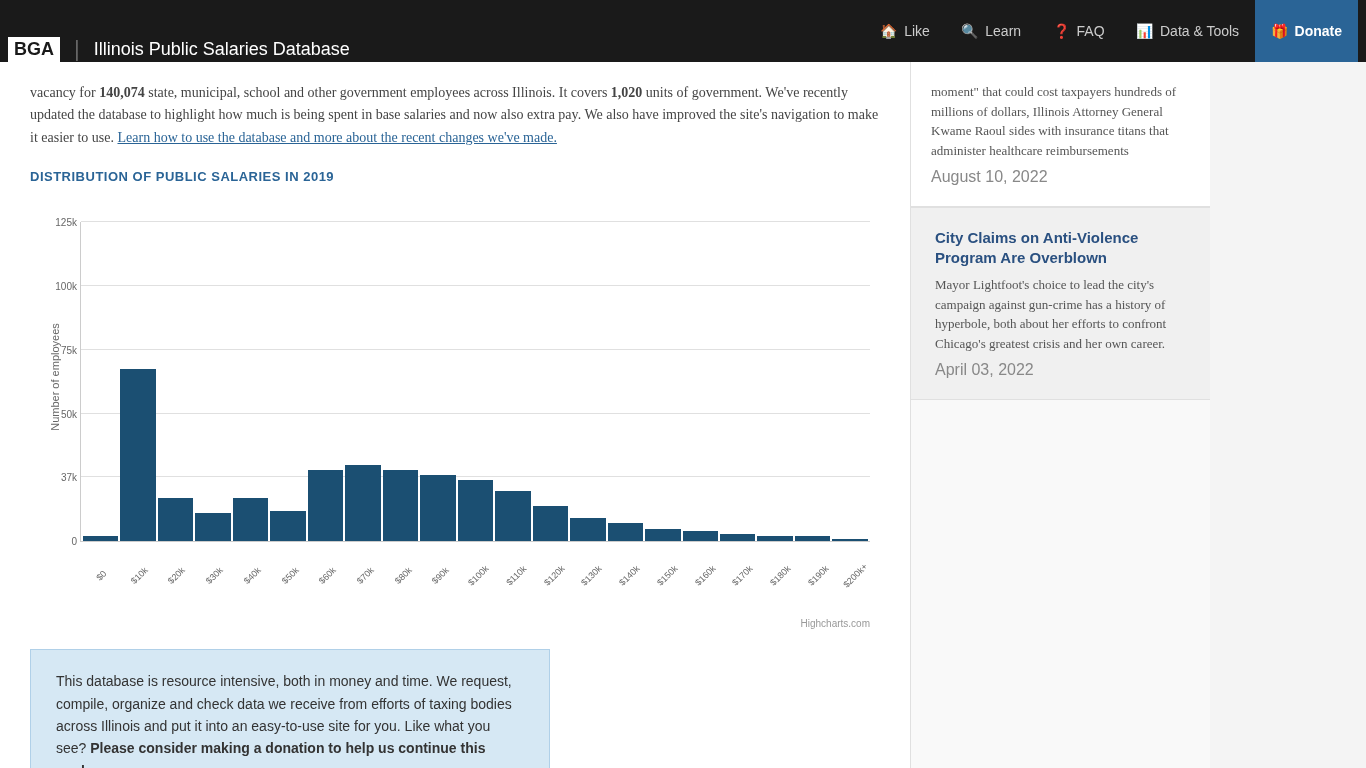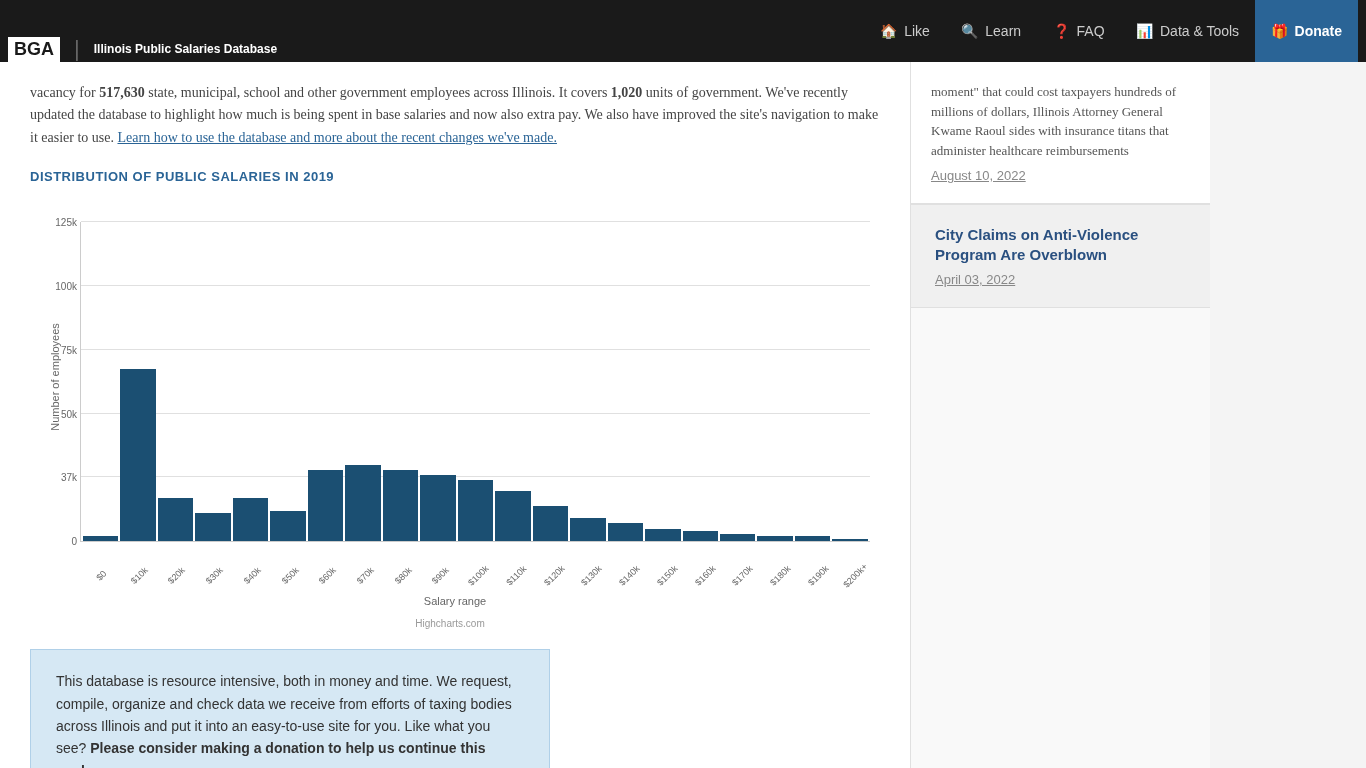--- a/index.html
+++ b/index.html
@@ -37,22 +37,22 @@
     }
     .navbar-divider {
       color: #666;
       margin: 0 4px;
       font-size: 22px;
       font-weight: 100;
     }
     .navbar-title {
       color: #fff;
       font-family: Arial, sans-serif;
-      font-size: 12px;
-      font-weight: bold;
+      font-size: 18px;
+      font-weight: normal;
     }
     .navbar-nav {
       margin-left: auto;
       display: flex;
       align-items: center;
       gap: 0;
     }
     .nav-item {
       color: #ccc;
       text-decoration: none;
@@ -198,21 +198,21 @@
       position: absolute;
       bottom: 5px;
       left: 0;
       right: 0;
       text-align: center;
       font-size: 11px;
       color: #666;
       font-family: Arial, sans-serif;
     }
     .highcharts-credit {
-      text-align: center;
+      text-align: right;
       font-size: 10px;
       color: #999;
       font-family: Arial, sans-serif;
       margin-bottom: 20px;
       padding-right: 10px;
     }
 
     
     .donation-box {
       background: #d6e8f4;
@@ -241,24 +241,23 @@
       line-height: 1.3;
       cursor: pointer;
     }
     .sidebar-article p {
       font-size: 13px;
       color: #555;
       line-height: 1.5;
       margin-bottom: 8px;
     }
     .sidebar-article .date {
-      font-size: 13px;
+      font-size: 16px;
       color: #888;
       font-family: Arial, sans-serif;
-      text-decoration: underline;
     }
     .sidebar-article-bottom {
       background: #f0f0f0;
       padding-left: 24px;
     }
   </style>
 </head>
 <body>
 
 <nav class="navbar">
@@ -288,21 +287,21 @@
       <span class="nav-icon">🎁</span>
       <span>Donate</span>
     </a>
   </nav>
 </nav>
 
 <div class="page-wrapper">
 
   <main class="main-content">
     <p class="intro-text">
-      vacancy for <strong>517,630</strong> state, municipal, school and other government employees across Illinois. It covers <strong>1,020</strong> units of government. We've recently updated the database to highlight how much is being spent in base salaries and now also extra pay. We also have improved the site's navigation to make it easier to use.
+      vacancy for <strong>140,074</strong> state, municipal, school and other government employees across Illinois. It covers <strong>1,020</strong> units of government. We've recently updated the database to highlight how much is being spent in base salaries and now also extra pay. We also have improved the site's navigation to make it easier to use.
       <a href="#">Learn how to use the database and more about the recent changes we've made.</a>
     </p>
 
     <h2 class="chart-title">DISTRIBUTION OF PUBLIC SALARIES IN 2019</h2>
 
     <div class="chart-container">
       <div class="y-axis-label">
         <span class="y-axis-label-text">Number of employees</span>
       </div>
       <div class="chart-area">
@@ -366,38 +365,38 @@
           <span class="x-label">$130k</span>
           <span class="x-label">$140k</span>
           <span class="x-label">$150k</span>
           <span class="x-label">$160k</span>
           <span class="x-label">$170k</span>
           <span class="x-label">$180k</span>
           <span class="x-label">$190k</span>
           <span class="x-label">$200k+</span>
         </div>
 
-      <div class="x-axis-title">Salary range</div>
     </div>
 
     <div class="highcharts-credit">Highcharts.com</div>
 
     <div class="donation-box">
       <span>This database is resource intensive, both in money and time. We request, compile, organize and check data we receive from efforts of taxing bodies across Illinois and put it into an easy-to-use site for you. Like what you see?</span>
       <strong>Please consider making a donation to help us continue this work.</strong>
     </div>
   </main>
 
   <aside class="sidebar">
     <div class="sidebar-article">
       <p>
         moment" that could cost taxpayers hundreds of millions of dollars, Illinois Attorney General Kwame Raoul sides with insurance titans that administer healthcare reimbursements
       </p>
       <div class="date">August 10, 2022</div>
     </div>
     <div style="height:1px; background:#e0e0e0;"></div>
     <div class="sidebar-article sidebar-article-bottom">
       <h3>City Claims on Anti-Violence Program Are Overblown</h3>
+      <p>Mayor Lightfoot's choice to lead the city's campaign against gun-crime has a history of hyperbole, both about her efforts to confront Chicago's greatest crisis and her own career.</p>
       <div class="date">April 03, 2022</div>
     </div>
   </aside>
 
 </div>
 
 </body></html>

